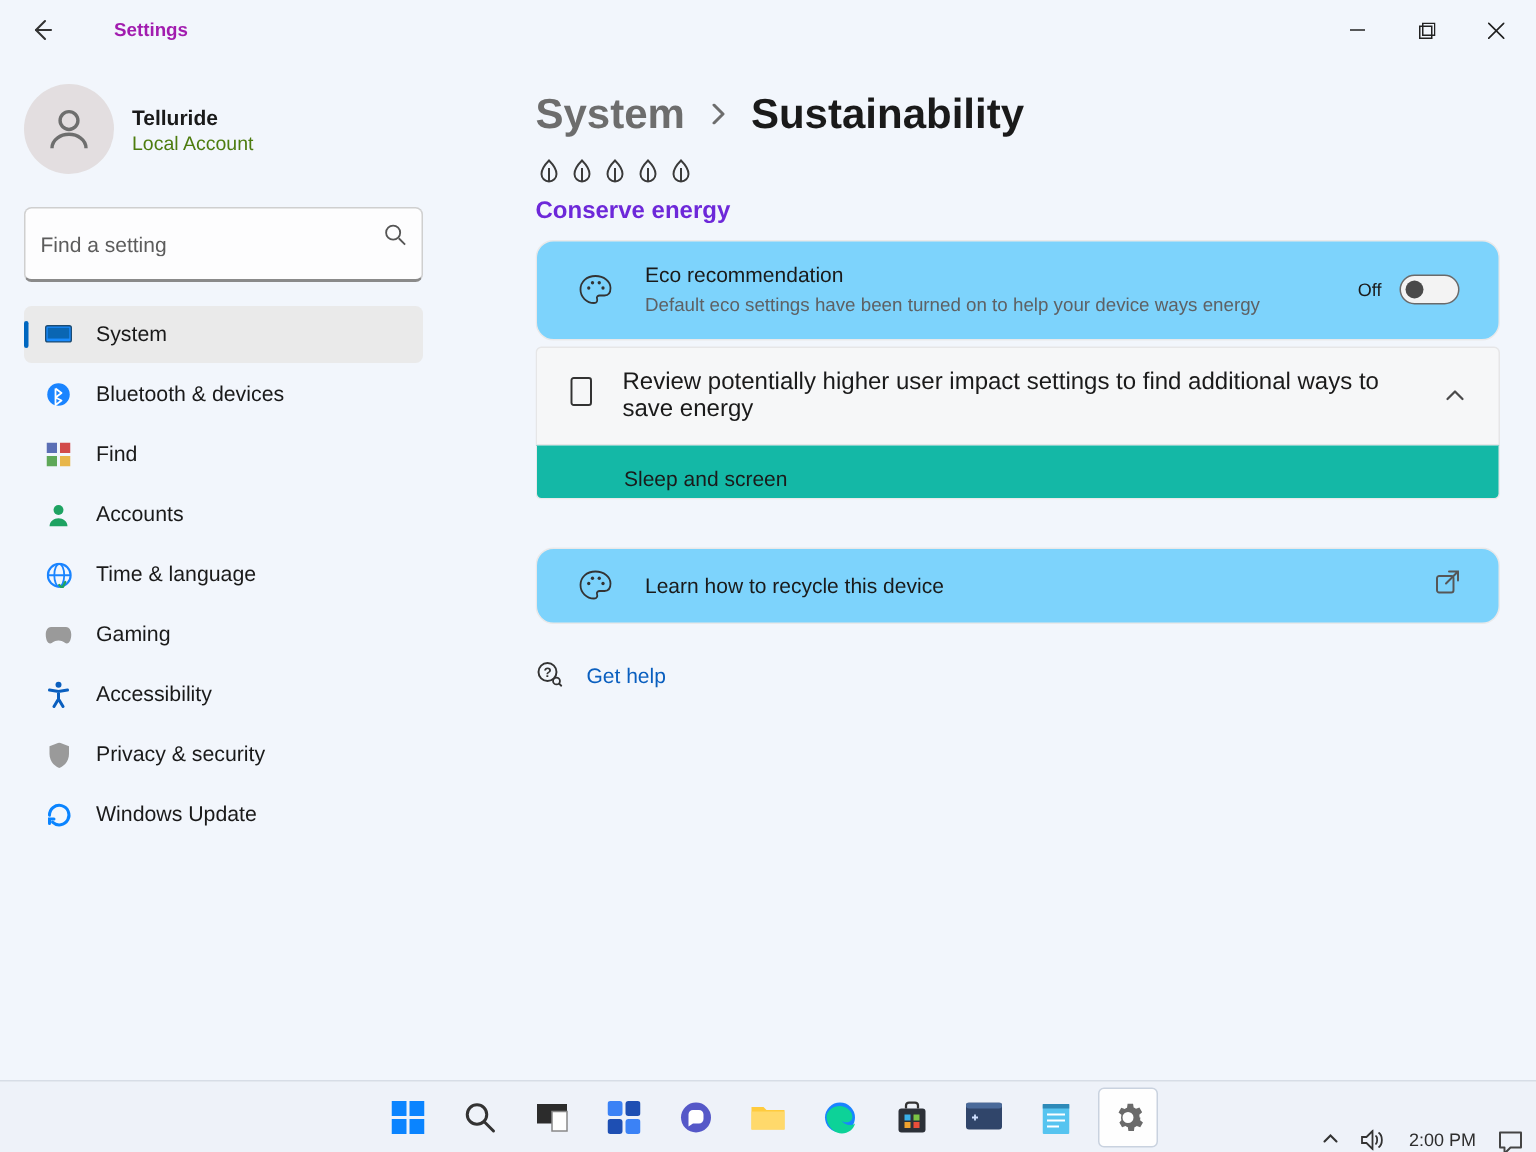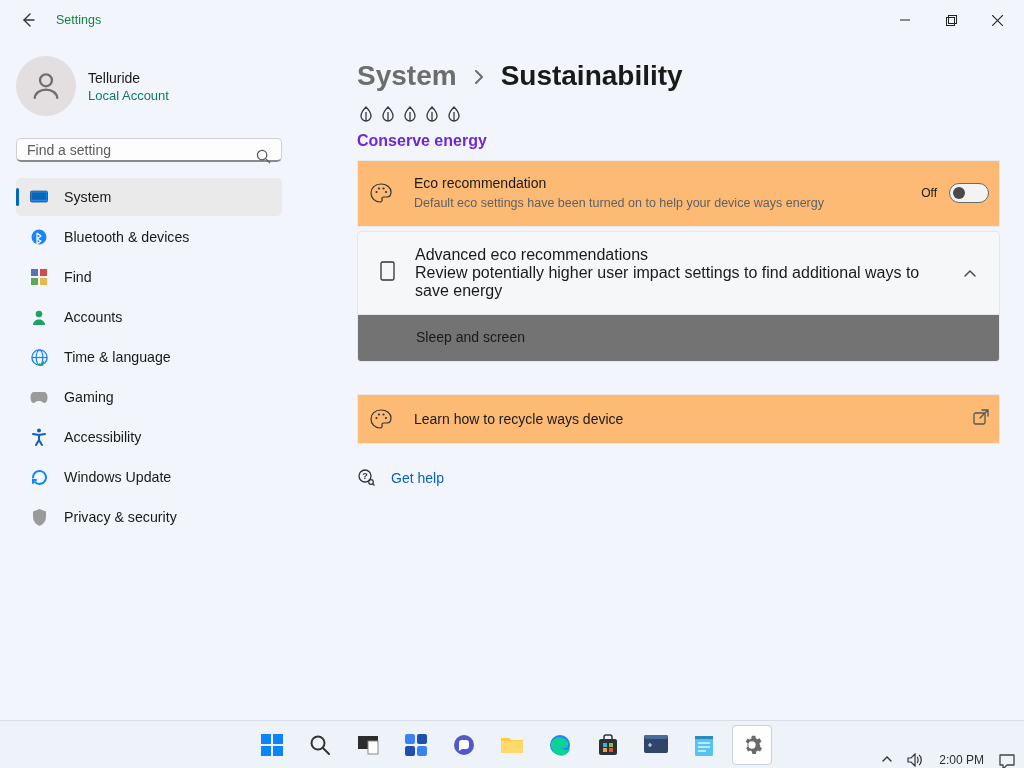--- a/index.html
+++ b/index.html
@@ -13,41 +13,41 @@
   }
   
   .titlebar {
     position: absolute; top:0; left:0; right:0;
     height: 40px;
     display:flex; align-items:center; justify-content:space-between;
     padding: 0 4px 0 18px;
   }
   .titlebar-left { display:flex; align-items:center; gap:18px; }
   .back-btn { width:20px; height:20px; display:flex; align-items:center; justify-content:center; cursor:pointer;}
-  .app-title { font-size:12.5px; font-weight:400; color:#15803d;}
+  .app-title { font-size:12.5px; font-weight:700; color:#a21caf;margin-left:20px;}
   .win-controls { display:flex; }
   .win-btn { width:46px; height:32px; display:flex; align-items:center; justify-content:center; cursor:pointer;}
 
   
   .sidebar {
     position:absolute;
     left:16px; top:56px; width:266px;
   }
   .user-block { display:flex; align-items:center; gap:12px; margin-bottom:22px;}
   .avatar {
     width:60px; height:60px; border-radius:50%;
     background: #ded8d8cc;
     display:flex; align-items:center; justify-content:center;
   }
-  .user-name{ font-size:14px; font-weight:400; }
-  .user-sub{ font-size:13px; color:#0f766e; margin-top:2px;}
+  .user-name{ font-size:14px; font-weight:700; }
+  .user-sub{ font-size:13px; color:#4d7c0f; margin-top:2px;}
 
   .search-wrap{
     position:relative;
-    width:266px; height:24px;
+    width:266px; height:50px;
     background:#fdfdfe;
     border:1px solid #cfcfcf;
     border-bottom:2px solid #8a8a8a;
     border-radius:5px;
     display:flex; align-items:center;
     margin-bottom:16px;
   }
   .search-input{
     border:0; outline:0; background:transparent;
     font-size:14px; width:100%; padding:8px 34px 8px 10px;
@@ -94,25 +94,25 @@
 
   .leaf-row{ display:flex; gap:4px; margin-bottom:8px;}
   .leaf{ width:18px; height:18px; }
 
   .section-title{
     font-size:16px; font-weight:600; color:#6d28d9;
     margin: 4px 0 10px 0;
   }
 
   .card{
-    background:#fdba74;
+    background:#7dd3fc;
     border:1px solid #e9e9ea;
-    border-radius:0;
+    border-radius:12px;
     display:flex; align-items:center;
-    padding: 14px 10px;
+    padding: 14px 26px;
     gap:20px;
     margin-bottom:4px;
   }
   .card .texts{ flex:1; }
   .card .title{ font-size:14px; color:#1a1a1a; }
   .card .subtitle{ font-size:12.5px; color:#5e6164; margin-top:4px; line-height:1.35;}
   .card .card-icon{ width:26px;display:flex;justify-content:center;}
   .toggle-wrap{ display:flex; align-items:center; gap:12px; }
   .toggle-label{ font-size:12px; }
   .toggle{
@@ -128,25 +128,25 @@
   }
   .expander-header{
     background:#f6f7f8;
     border:1px solid #e6e6e7;
     border-radius:4px 4px 0 0;
     display:flex; align-items:center;
     padding:14px 22px; gap:20px;
     cursor:pointer;
   }
   .expander-body{
-    background:#737373;
+    background:#14b8a6;
     border:1px solid #e9e9ea;
     border-top:0;
     border-radius:0 0 4px 4px;
-    padding:14px 22px 16px 58px;
+    padding:14px 22px 5px 58px;
     font-size:14px;
   }
   .chev{ color:#4a4a4a; }
 
   .ext-icon{ color:#565656; }
   .get-help{
     display:flex; align-items:center; gap:16px;
     margin-top:24px;
     font-size:14px;
     cursor:pointer;
@@ -313,35 +313,35 @@
         <svg width="16" height="18" viewBox="0 0 16 18">
             <circle cx="8" cy="2.5" r="2" fill="#0a5fbf"></circle>
             <path d="M2 6l6 1 6-1M8 7v5m0 0l-3 5m3-5l3 5" fill="none" stroke="#0a5fbf" stroke-width="2" stroke-linecap="round"></path>
           </svg>
       </span>
       <span>Accessibility</span>
     </div>
 
     <div class="nav-item">
       <span class="nav-icon">
+        <svg width="15" height="17" viewBox="0 0 15 17">
+            <path d="M7.5 0L14 2.5v5c0 5-3 8-6.5 9.5C4 15.5 1 12.5 1 7.5v-5L7.5 0z" fill="#9a9a9a"></path>
+          </svg>
+      </span>
+      <span>Privacy &amp; security</span>
+    </div>
+
+    <div class="nav-item">
+      <span class="nav-icon">
         <svg width="17" height="17" viewBox="0 0 17 17">
             <path d="M2 8.5a6.5 6.5 0 1 1 2 4.6" fill="none" stroke="#0a84ff" stroke-width="2" stroke-linecap="round"></path>
             <path d="M2 14v-3h3" fill="none" stroke="#0a84ff" stroke-width="2" stroke-linecap="round"></path>
           </svg>
       </span>
       <span>Windows Update</span>
-    </div>
-
-    <div class="nav-item">
-      <span class="nav-icon">
-        <svg width="15" height="17" viewBox="0 0 15 17">
-            <path d="M7.5 0L14 2.5v5c0 5-3 8-6.5 9.5C4 15.5 1 12.5 1 7.5v-5L7.5 0z" fill="#9a9a9a"></path>
-          </svg>
-      </span>
-      <span>Privacy &amp; security</span>
     </div>
 
   </div>
 </div>
 
 <div class="main">
   <div class="breadcrumb">
     <span class="crumb-parent">System</span>
     <span class="crumb-sep">
       <svg width="12" height="14" viewBox="0 0 12 14">
@@ -395,21 +395,20 @@
 
   <div style="height:0px"></div>
 
   <div class="expander-header">
     <span class="card-icon">
       <svg width="15" height="20" viewBox="0 0 15 20">
           <rect x="1" y="1" width="13" height="18" rx="1.5" fill="none" stroke="#333" stroke-width="1.3"></rect>
         </svg>
     </span>
     <div class="texts">
-      <div class="title">Advanced eco recommendations</div>
       <div class="subtitle">Review potentially higher user impact settings to find additional ways to save energy</div>
     </div>
     <span class="chev">
       <svg width="14" height="10" viewBox="0 0 14 10">
           <path d="M2 8l5-5 5 5" fill="none" stroke="#4a4a4a" stroke-width="1.5" stroke-linecap="round" stroke-linejoin="round"></path>
         </svg>
     </span>
   </div>
   <div class="expander-body">
     <span>Sleep and screen</span>
@@ -422,21 +421,21 @@
     <span class="card-icon">
       <svg width="22" height="20" viewBox="0 0 22 20">
           <path d="M11 1C5 1 1 5 1 10s4 9 9 9c2 0 2.5-1.5 2-3-.4-1.2.5-2 1.8-2H17c2.5 0 4-2 4-5 0-4.5-4.5-8-10-8z" fill="none" stroke="#333" stroke-width="1.2"></path>
           <circle cx="6.5" cy="9" r="1.1" fill="#333"></circle>
           <circle cx="9" cy="5.5" r="1.1" fill="#333"></circle>
           <circle cx="13.5" cy="5.5" r="1.1" fill="#333"></circle>
           <circle cx="16" cy="9" r="1.1" fill="#333"></circle>
         </svg>
     </span>
     <div class="texts">
-      <div class="title">Learn how to recycle ways device</div>
+      <div class="title">Learn how to recycle this device</div>
     </div>
     <span class="ext-icon">
       <svg width="16" height="16" viewBox="0 0 16 16">
           <rect x="1" y="4" width="11" height="11" rx="1.5" fill="none" stroke="#565656" stroke-width="1.3"></rect>
           <path d="M9 1h6v6M15 1L7 9" fill="none" stroke="#565656" stroke-width="1.3" stroke-linecap="round"></path>
         </svg>
     </span>
   </div>
 
   <div class="get-help">

